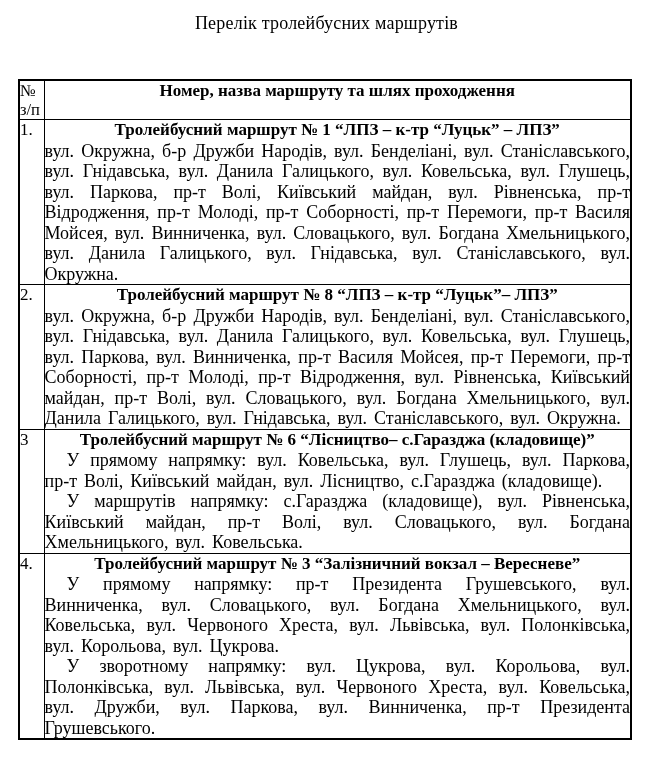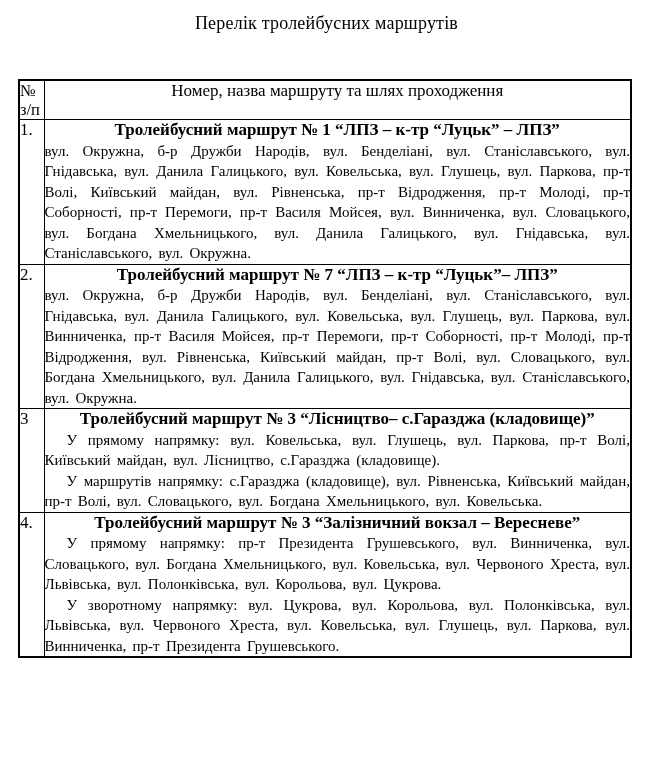--- a/index.html
+++ b/index.html
@@ -47,21 +47,21 @@
   col.c-route { width: 587px; }
 
   .hdr-num {
     font-weight: 400;
     font-size: 16.5px;
     line-height: 19px;
     text-align: left;
     padding: 1px 1px 1px 3px;
   }
   .hdr-route {
-    font-weight: 400;
+    font-weight: 700;
     font-size: 17px;
     padding: 3px 2px 0 2px;
   }
   .cell-num {
     font-size: 17px;
     line-height: 20px;
     text-align: left;
     padding: 1px 1px 1px 4px;
   }
   .cell-route {
@@ -69,21 +69,21 @@
     margin-left: 39px;
   }
   .route-heading {
     font-weight: 700;
     font-size: 17px;
     line-height: 20.5px;
     text-align: center;
   }
   .route-text {
     margin: 0;
-    font-size: 15px;
+    font-size: 18px;
     line-height: 20.5px;
     text-align: justify;
     word-spacing: 2.5px;
   }
   .route-text.indent {
     text-indent: 22px;
   }
 </style>
 </head>
 <body>
@@ -112,38 +112,38 @@
         <td class="cell-num">1.</td>
         <td class="cell-route">
           <div class="route-heading">Тролейбусний маршрут № 1 “ЛПЗ – к-тр “Луцьк” – ЛПЗ”</div>
           <p class="route-text">вул. Окружна, б-р Дружби Народів, вул. Бенделіані, вул. Станіславського, вул. Гнідавська, вул. Данила Галицького, вул. Ковельська, вул. Глушець, вул. Паркова, пр-т Волі, Київський майдан, вул. Рівненська, пр-т Відродження, пр-т Молоді, пр-т Соборності, пр-т Перемоги, пр-т Василя Мойсея, вул. Винниченка, вул. Словацького, вул. Богдана Хмельницького, вул. Данила Галицького, вул. Гнідавська, вул. Станіславського, вул. Окружна.</p>
         </td>
       </tr>
 
       <tr>
         <td class="cell-num">2.</td>
         <td class="cell-route">
-          <div class="route-heading">Тролейбусний маршрут № 7 “ЛПЗ – к-тр “Луцьк”– ЛПЗ”</div>
+          <div class="route-heading">Тролейбусний маршрут № 8 “ЛПЗ – к-тр “Луцьк”– ЛПЗ”</div>
           <p class="route-text">вул. Окружна, б-р Дружби Народів, вул. Бенделіані, вул. Станіславського, вул. Гнідавська, вул. Данила Галицького, вул. Ковельська, вул. Глушець, вул. Паркова, вул. Винниченка, пр-т Василя Мойсея, пр-т Перемоги, пр-т Соборності, пр-т Молоді, пр-т Відродження, вул. Рівненська, Київський майдан, пр-т Волі, вул. Словацького, вул. Богдана Хмельницького, вул. Данила Галицького, вул. Гнідавська, вул. Станіславського, вул. Окружна.</p>
         </td>
       </tr>
 
       <tr>
         <td class="cell-num">3</td>
         <td class="cell-route">
-          <div class="route-heading">Тролейбусний маршрут № 3 “Лісництво– с.Гаразджа (кладовище)”</div>
+          <div class="route-heading">Тролейбусний маршрут № 6 “Лісництво– с.Гаразджа (кладовище)”</div>
           <p class="route-text indent">У прямому напрямку: вул. Ковельська, вул. Глушець, вул. Паркова, пр-т Волі, Київський майдан, вул. Лісництво, с.Гаразджа (кладовище).</p>
           <p class="route-text indent">У маршрутів напрямку: с.Гаразджа (кладовище), вул. Рівненська, Київський майдан, пр-т Волі, вул. Словацького, вул. Богдана Хмельницького, вул. Ковельська.</p>
         </td>
       </tr>
 
       <tr>
         <td class="cell-num">4.</td>
         <td class="cell-route">
           <div class="route-heading">Тролейбусний маршрут № 3 “Залізничний вокзал – Вересневе”</div>
           <p class="route-text indent">У прямому напрямку: пр-т Президента Грушевського, вул. Винниченка, вул. Словацького, вул. Богдана Хмельницького, вул. Ковельська, вул. Червоного Хреста, вул. Львівська, вул. Полонківська, вул. Корольова, вул. Цукрова.</p>
-          <p class="route-text indent">У зворотному напрямку: вул. Цукрова, вул. Корольова, вул. Полонківська, вул. Львівська, вул. Червоного Хреста, вул. Ковельська, вул. Глушець, вул. Паркова, вул. Винниченка, пр-т Президента Грушевського.</p>
+          <p class="route-text indent">У зворотному напрямку: вул. Цукрова, вул. Корольова, вул. Полонківська, вул. Львівська, вул. Червоного Хреста, вул. Ковельська, вул. Дружби, вул. Паркова, вул. Винниченка, пр-т Президента Грушевського.</p>
         </td>
       </tr>
 
     </tbody>
   </table>
 </div>
 
 </body></html>

